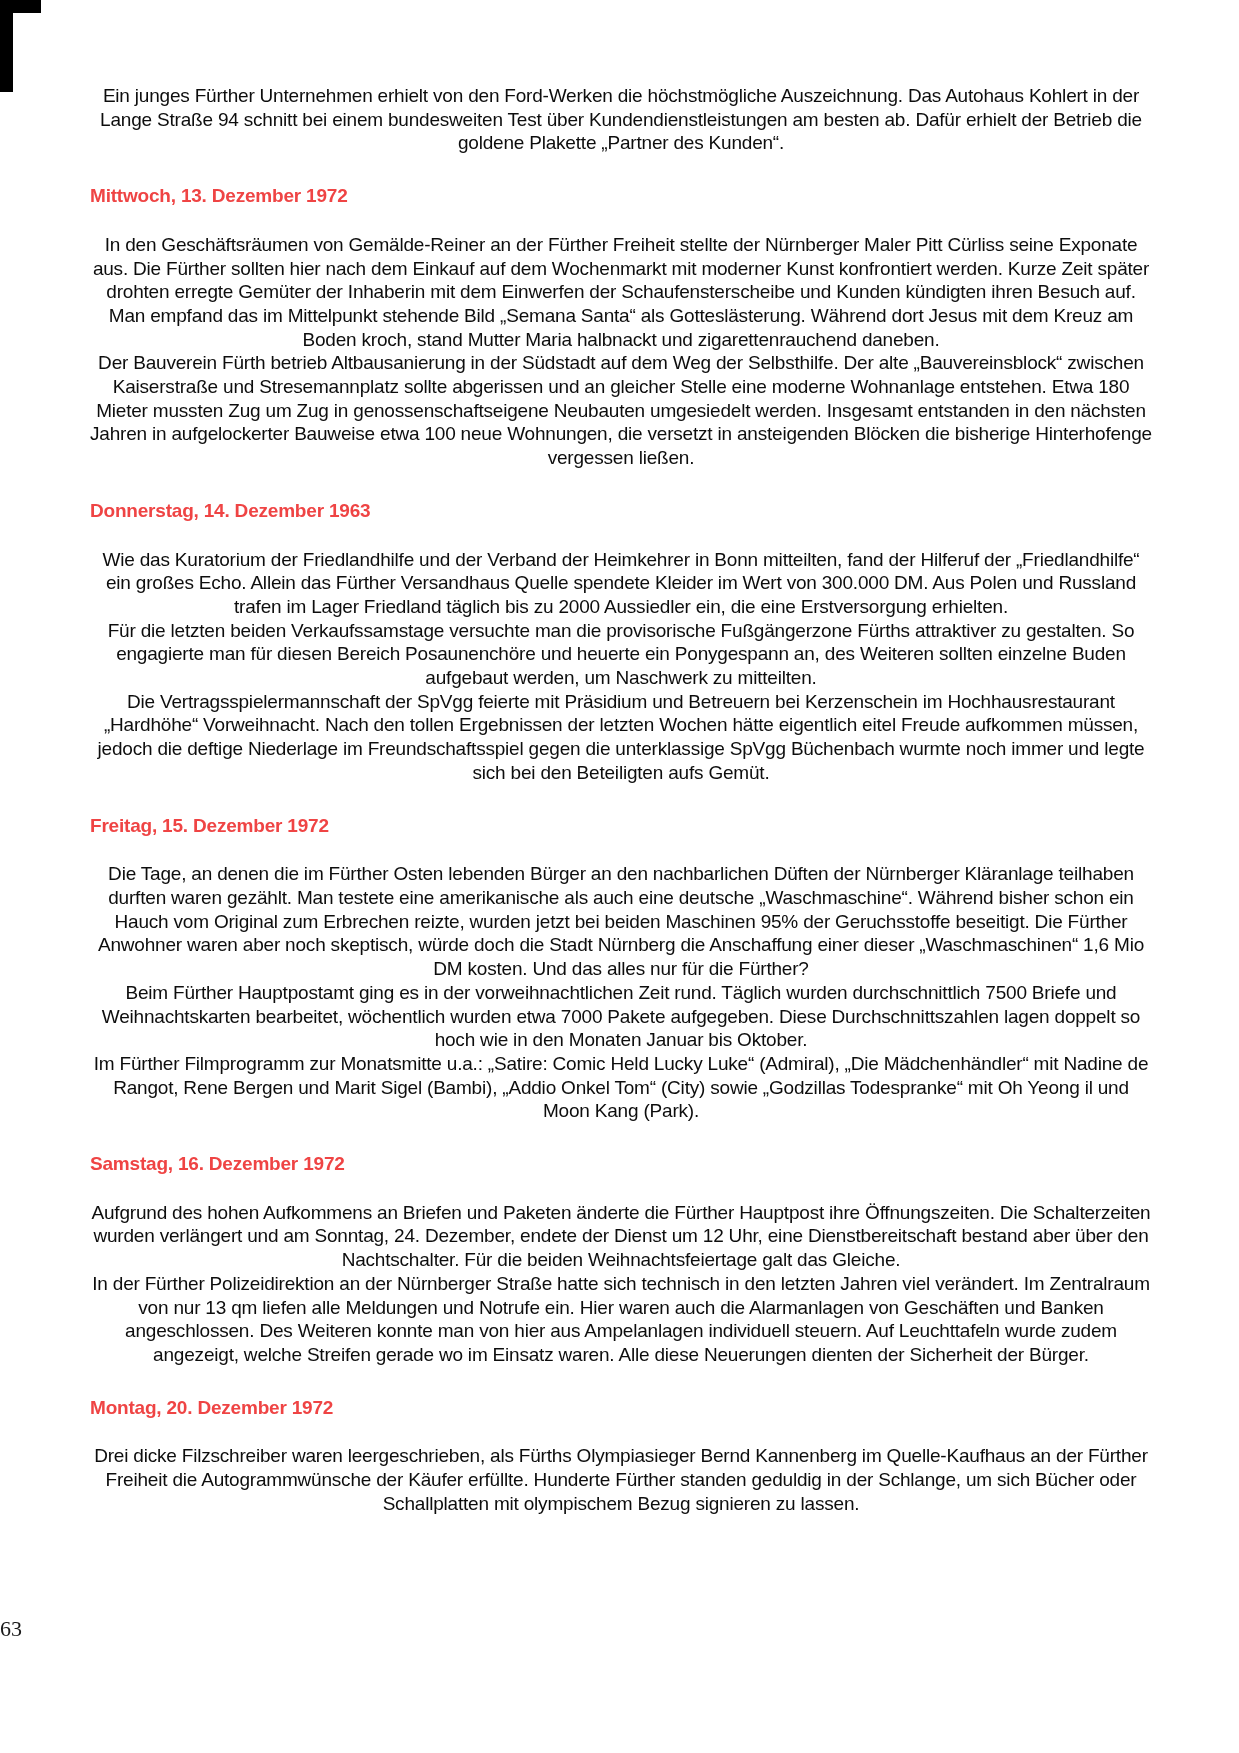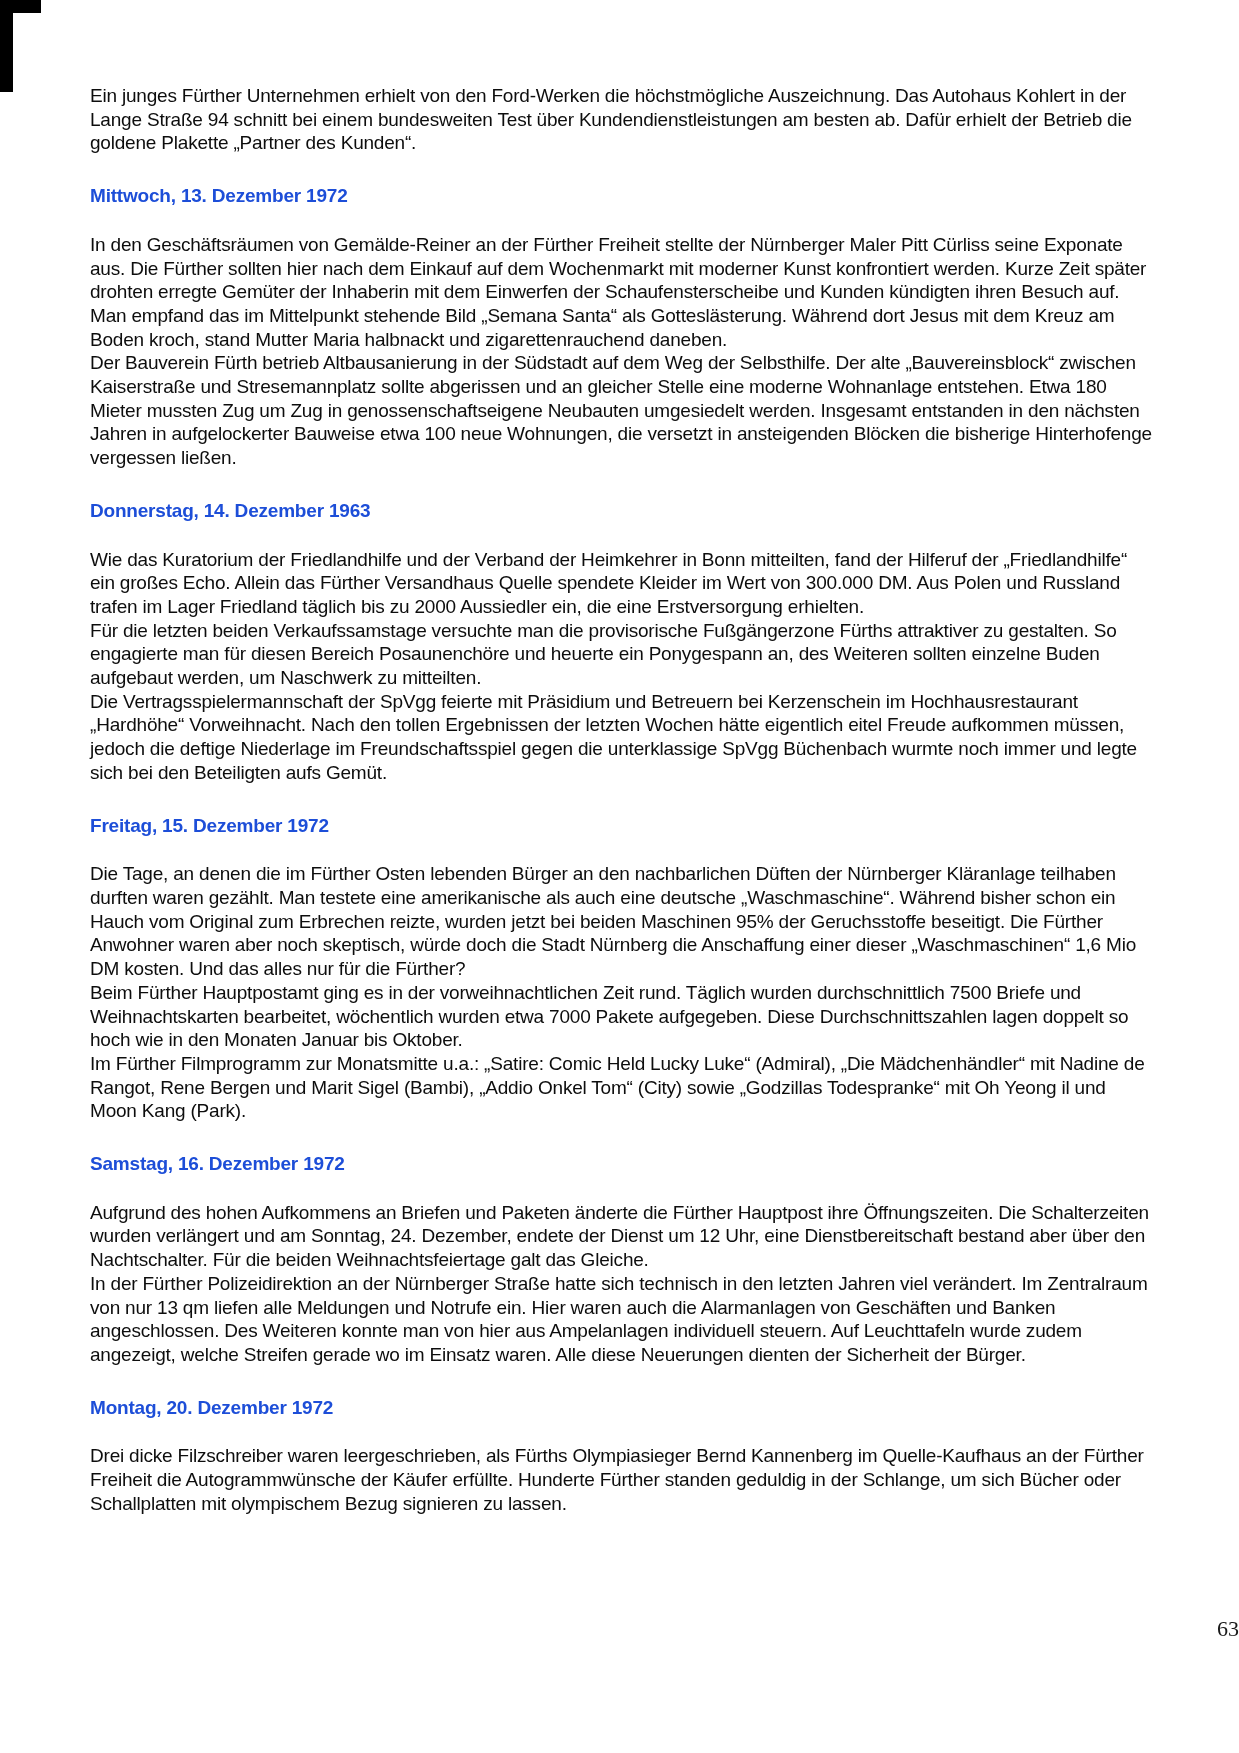--- a/index.html
+++ b/index.html
@@ -35,35 +35,36 @@
     width: 1062px;
     font-family: "Liberation Sans", "DejaVu Sans", sans-serif;
     font-size: 19px;
     line-height: 23.7px;
     letter-spacing: -0.2px;
     color: #0d0d0d;
     text-align: left;
   }
   .content p.body-paragraph {
     margin: 0;
+    text-align: center;
   }
   .content h2.date-heading {
     font-family: "Liberation Sans", "DejaVu Sans", sans-serif;
     font-size: 19px;
     line-height: 23.7px;
     font-weight: bold;
     margin: 29px 0 25px 0;
-    color: #1d4ed8;
+    color: #ef4444;
   }
   .page-number {
     position: absolute;
     top: 1616px;
     left: 0;
     width: 1239px;
-    text-align: right;
+    text-align: left;
     font-family: "Liberation Serif", "DejaVu Serif", serif;
     font-size: 22px;
     color: #1a1a1a;
   }
 </style>
 </head>
 <body>
 
 <div class="page">
 

